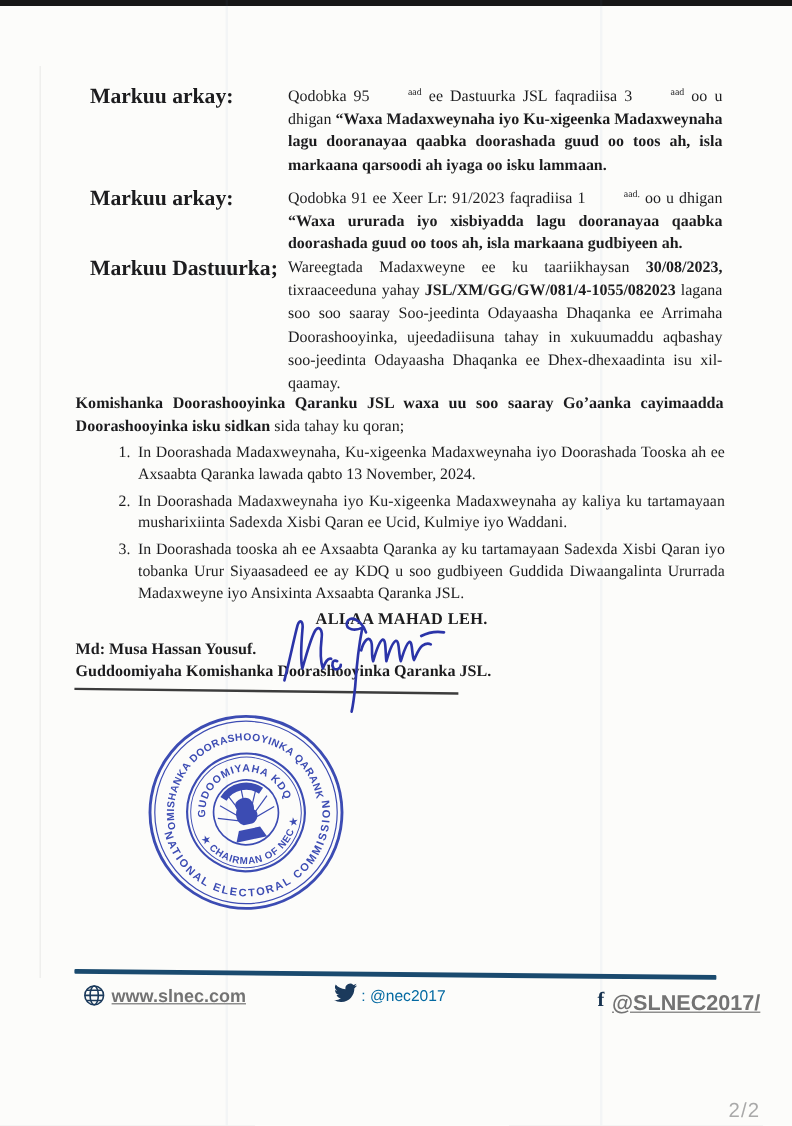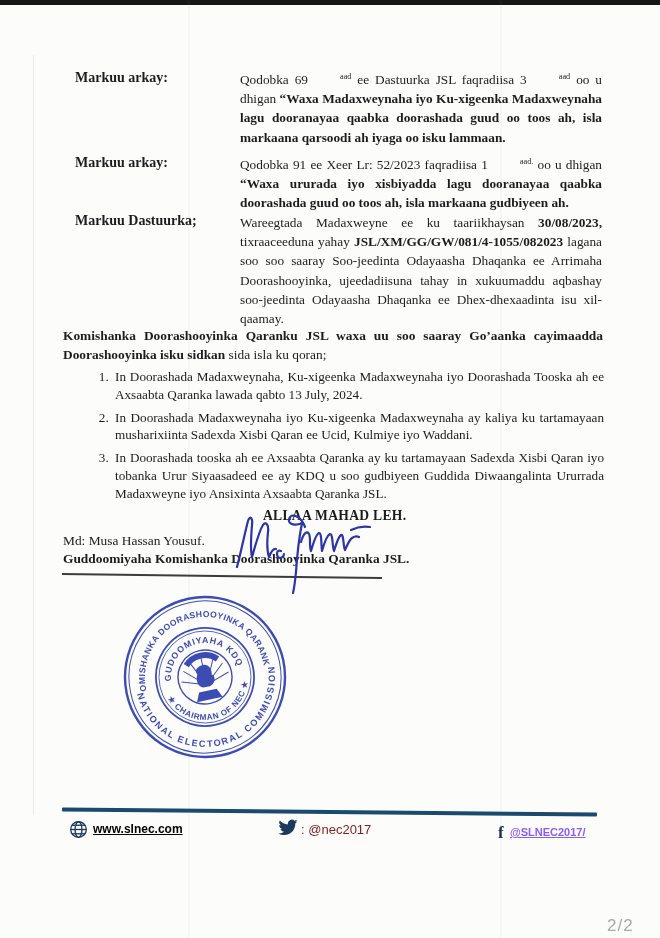--- a/index.html
+++ b/index.html
@@ -6,75 +6,75 @@
   body{width:660px;height:938px;overflow:hidden;background:#e9e9e9;}
   .page{
     position:relative;width:660px;height:938px;background:#fcfcfa;
     font-family:"Liberation Serif","DejaVu Serif",serif;color:#1c1c1e;
     overflow:hidden;
   }
   .scan-top{position:absolute;left:0;top:0;width:660px;height:5px;background:#171717;}
   .fold{position:absolute;top:0;height:938px;width:2px;background:rgba(110,130,190,0.06);}
   .margin-line{position:absolute;left:33px;top:55px;height:760px;width:1px;background:rgba(90,90,90,0.10);}
 
-  .whereas-label{position:absolute;left:75px;width:160px;font-weight:bold;font-size:14px;}
+  .whereas-label{position:absolute;left:75px;width:160px;font-weight:bold;font-size:18px;}
   .whereas-body{position:absolute;left:240px;width:362px;font-size:13.3px;line-height:19.2px;text-align:justify;}
   .b{font-weight:bold;}
   .sup{vertical-align:super;font-size:0.62em;line-height:0;margin-left:32px;}
 
   .intro{position:absolute;left:63px;top:326px;width:540px;font-size:13.4px;line-height:19px;text-align:justify;}
   .decisions{position:absolute;left:88px;top:368px;width:516px;font-size:13.2px;line-height:17.8px;}
   .decisions ol{margin:0;padding:0 0 0 24px;}
   .decisions li{margin:0 0 5px 0;padding-left:3px;text-align:justify;}
 
   .closing{position:absolute;left:263px;top:508px;font-weight:bold;font-size:13.6px;letter-spacing:0.3px;}
-  .sig-name{position:absolute;left:63px;top:533px;font-weight:normal;font-size:13.4px;}
+  .sig-name{position:absolute;left:63px;top:533px;font-weight:bold;font-size:13.4px;}
   .sig-title{position:absolutE;position:absolute;left:63px;top:551px;font-weight:bold;font-size:13.4px;}
   .sig-rule{position:absolute;left:62px;top:575px;width:320px;height:2px;background:#3c3c3c;transform:rotate(0.7deg);}
   .signature-svg{position:absolute;left:225px;top:505px;z-index:3;}
   .seal-svg{position:absolute;left:118px;top:590px;z-index:2;opacity:0.93;}
 
   .footer-line{position:absolute;left:62px;top:810px;width:535px;height:4px;background:#1a4a6e;transform:rotate(0.55deg);border-radius:1px;}
   .footer{position:absolute;left:0;top:817px;width:660px;height:34px;font-family:"Liberation Sans","DejaVu Sans",sans-serif;}
-  .site{position:absolute;left:93px;top:5px;font-size:12px;font-weight:bold;color:#000000;text-decoration:underline;}
+  .site{position:absolute;left:93px;top:5px;font-size:15px;font-weight:bold;color:#737373;text-decoration:underline;}
   .globe{position:absolute;left:69px;top:3px;}
   .twitter{position:absolute;left:277px;top:2px;}
-  .tw-text{position:absolute;left:301px;top:5px;font-size:13px;color:#7f1d1d;}
+  .tw-text{position:absolute;left:301px;top:5px;font-size:13px;color:#0369a1;}
   .fb-f{position:absolute;left:498px;top:6px;font-size:17px;font-weight:bold;color:#16324f;font-family:"Liberation Serif",serif;}
-  .fb-text{position:absolute;left:510px;top:9px;font-size:11px;font-weight:bold;color:#8b5cf6;text-decoration:underline;}
+  .fb-text{position:absolute;left:510px;top:9px;font-size:18px;font-weight:bold;color:#737373;text-decoration:underline;}
 
   .page-num{position:absolute;left:607px;top:916px;font-size:17px;color:#a9a9a9;font-family:"Liberation Sans",sans-serif;letter-spacing:1px;}
 </style>
 </head>
 <body>
 
 <div class="page">
 
   <div class="scan-top"></div>
   <div class="fold" style="left:188px"></div>
   <div class="fold" style="left:500px"></div>
   <div class="margin-line"></div>
 
   <div>
     <div class="whereas-label" style="top:70px">Markuu arkay:</div>
-    <div class="whereas-body" style="top:70px"><span>Qodobka 69</span><span class="sup">aad</span><span> ee Dastuurka JSL faqradiisa 3</span><span class="sup">aad</span><span> oo u dhigan </span><span class="b">“Waxa Madaxweynaha iyo Ku-xigeenka Madaxweynaha lagu dooranayaa qaabka doorashada guud oo toos ah, isla markaana qarsoodi ah iyaga oo isku lammaan.</span></div>
+    <div class="whereas-body" style="top:70px"><span>Qodobka 95</span><span class="sup">aad</span><span> ee Dastuurka JSL faqradiisa 3</span><span class="sup">aad</span><span> oo u dhigan </span><span class="b">“Waxa Madaxweynaha iyo Ku-xigeenka Madaxweynaha lagu dooranayaa qaabka doorashada guud oo toos ah, isla markaana qarsoodi ah iyaga oo isku lammaan.</span></div>
   </div>
   <div>
     <div class="whereas-label" style="top:155px">Markuu arkay:</div>
-    <div class="whereas-body" style="top:155px"><span>Qodobka 91 ee Xeer Lr: 52/2023 faqradiisa 1</span><span class="sup">aad.</span><span> oo u dhigan </span><span class="b">“Waxa ururada iyo xisbiyadda lagu dooranayaa qaabka doorashada guud oo toos ah, isla markaana gudbiyeen ah.</span></div>
+    <div class="whereas-body" style="top:155px"><span>Qodobka 91 ee Xeer Lr: 91/2023 faqradiisa 1</span><span class="sup">aad.</span><span> oo u dhigan </span><span class="b">“Waxa ururada iyo xisbiyadda lagu dooranayaa qaabka doorashada guud oo toos ah, isla markaana gudbiyeen ah.</span></div>
   </div>
   <div>
     <div class="whereas-label" style="top:213px">Markuu Dastuurka;</div>
     <div class="whereas-body" style="top:213px"><span>Wareegtada Madaxweyne ee ku taariikhaysan </span><span class="b">30/08/2023,</span><span> tixraaceeduna yahay </span><span class="b">JSL/XM/GG/GW/081/4-1055/082023</span><span> lagana soo soo saaray Soo-jeedinta Odayaasha Dhaqanka ee Arrimaha Doorashooyinka, ujeedadiisuna tahay in xukuumaddu aqbashay soo-jeedinta Odayaasha Dhaqanka ee Dhex-dhexaadinta isu xil-qaamay.</span></div>
   </div>
 
-  <div class="intro"><span class="b">Komishanka Doorashooyinka Qaranku JSL waxa uu soo saaray Go’aanka cayimaadda Doorashooyinka isku sidkan </span><span>sida isla ku qoran;</span></div>
+  <div class="intro"><span class="b">Komishanka Doorashooyinka Qaranku JSL waxa uu soo saaray Go’aanka cayimaadda Doorashooyinka isku sidkan </span><span>sida tahay ku qoran;</span></div>
   <div class="decisions">
     <ol>
-        <li>In Doorashada Madaxweynaha, Ku-xigeenka Madaxweynaha iyo Doorashada Tooska ah ee Axsaabta Qaranka lawada qabto 13 July, 2024.</li>
+        <li>In Doorashada Madaxweynaha, Ku-xigeenka Madaxweynaha iyo Doorashada Tooska ah ee Axsaabta Qaranka lawada qabto 13 November, 2024.</li>
         <li>In Doorashada Madaxweynaha iyo Ku-xigeenka Madaxweynaha ay kaliya ku tartamayaan musharixiinta Sadexda Xisbi Qaran ee Ucid, Kulmiye iyo Waddani.</li>
         <li>In Doorashada tooska ah ee Axsaabta Qaranka ay ku tartamayaan Sadexda Xisbi Qaran iyo tobanka Urur Siyaasadeed ee ay KDQ u soo gudbiyeen Guddida Diwaangalinta Ururrada Madaxweyne iyo Ansixinta Axsaabta Qaranka JSL.</li>
       </ol>
   </div>
 
   <div class="closing">ALLAA MAHAD LEH.</div>
   <div class="sig-name">Md: Musa Hassan Yousuf.</div>
   <div class="sig-title">Guddoomiyaha Komishanka Doorashooyinka Qaranka JSL.</div>
   <div class="sig-rule"></div>
 

